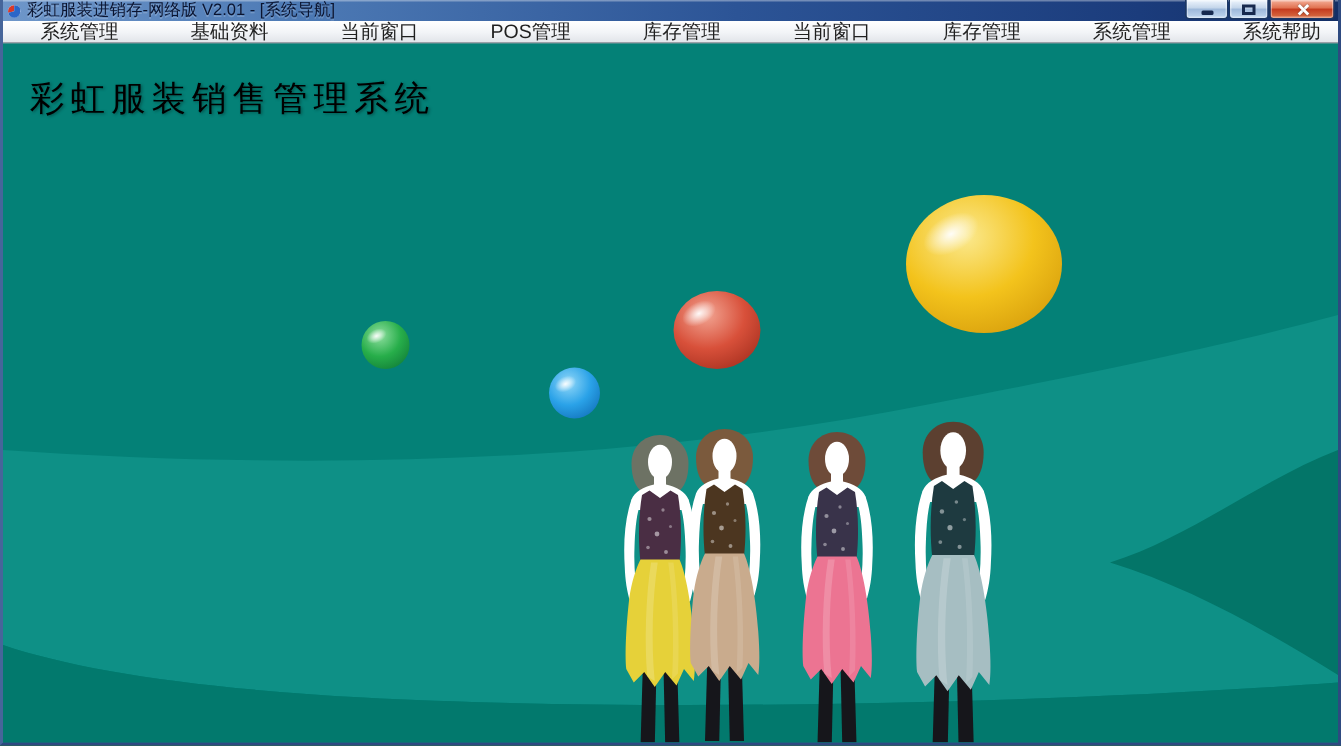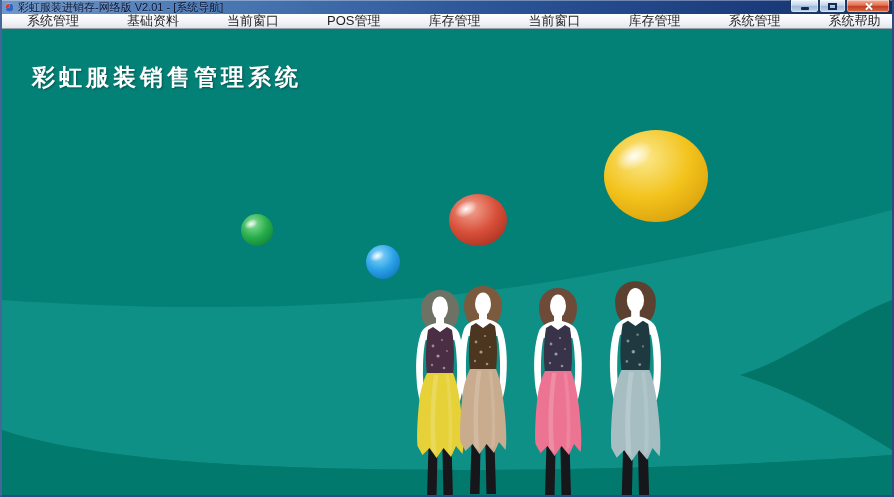--- a/index.html
+++ b/index.html
@@ -53,22 +53,22 @@
     border-bottom:1px solid #9aa0a8;box-sizing:border-box;
     display:flex;align-items:center;padding-left:3px;
   }
   .menu-item{
     font-size:13px;color:#1f1f1f;padding:0 24px;line-height:14px;white-space:nowrap;cursor:default;
   }
   
   .client{position:absolute;top:29px;left:0;right:0;bottom:0;overflow:hidden;}
   .client svg{position:absolute;top:0;left:0;}
   .heading{
-    position:absolute;left:18px;top:21px;margin:12px;
-    font-size:23px;font-weight:bold;color:#ffffff;letter-spacing:4px;
+    position:absolute;left:18px;top:21px;margin:0;
+    font-size:23px;font-weight:normal;color:#000000;letter-spacing:4px;
     text-shadow:1px 1px 2px rgba(0,0,0,.35);white-space:nowrap;
   }
 </style>
 </head>
 <body>
 
 <div class="screen">
 
   <div class="titlebar">
     <svg class="app-icon" viewBox="0 0 10 10">

